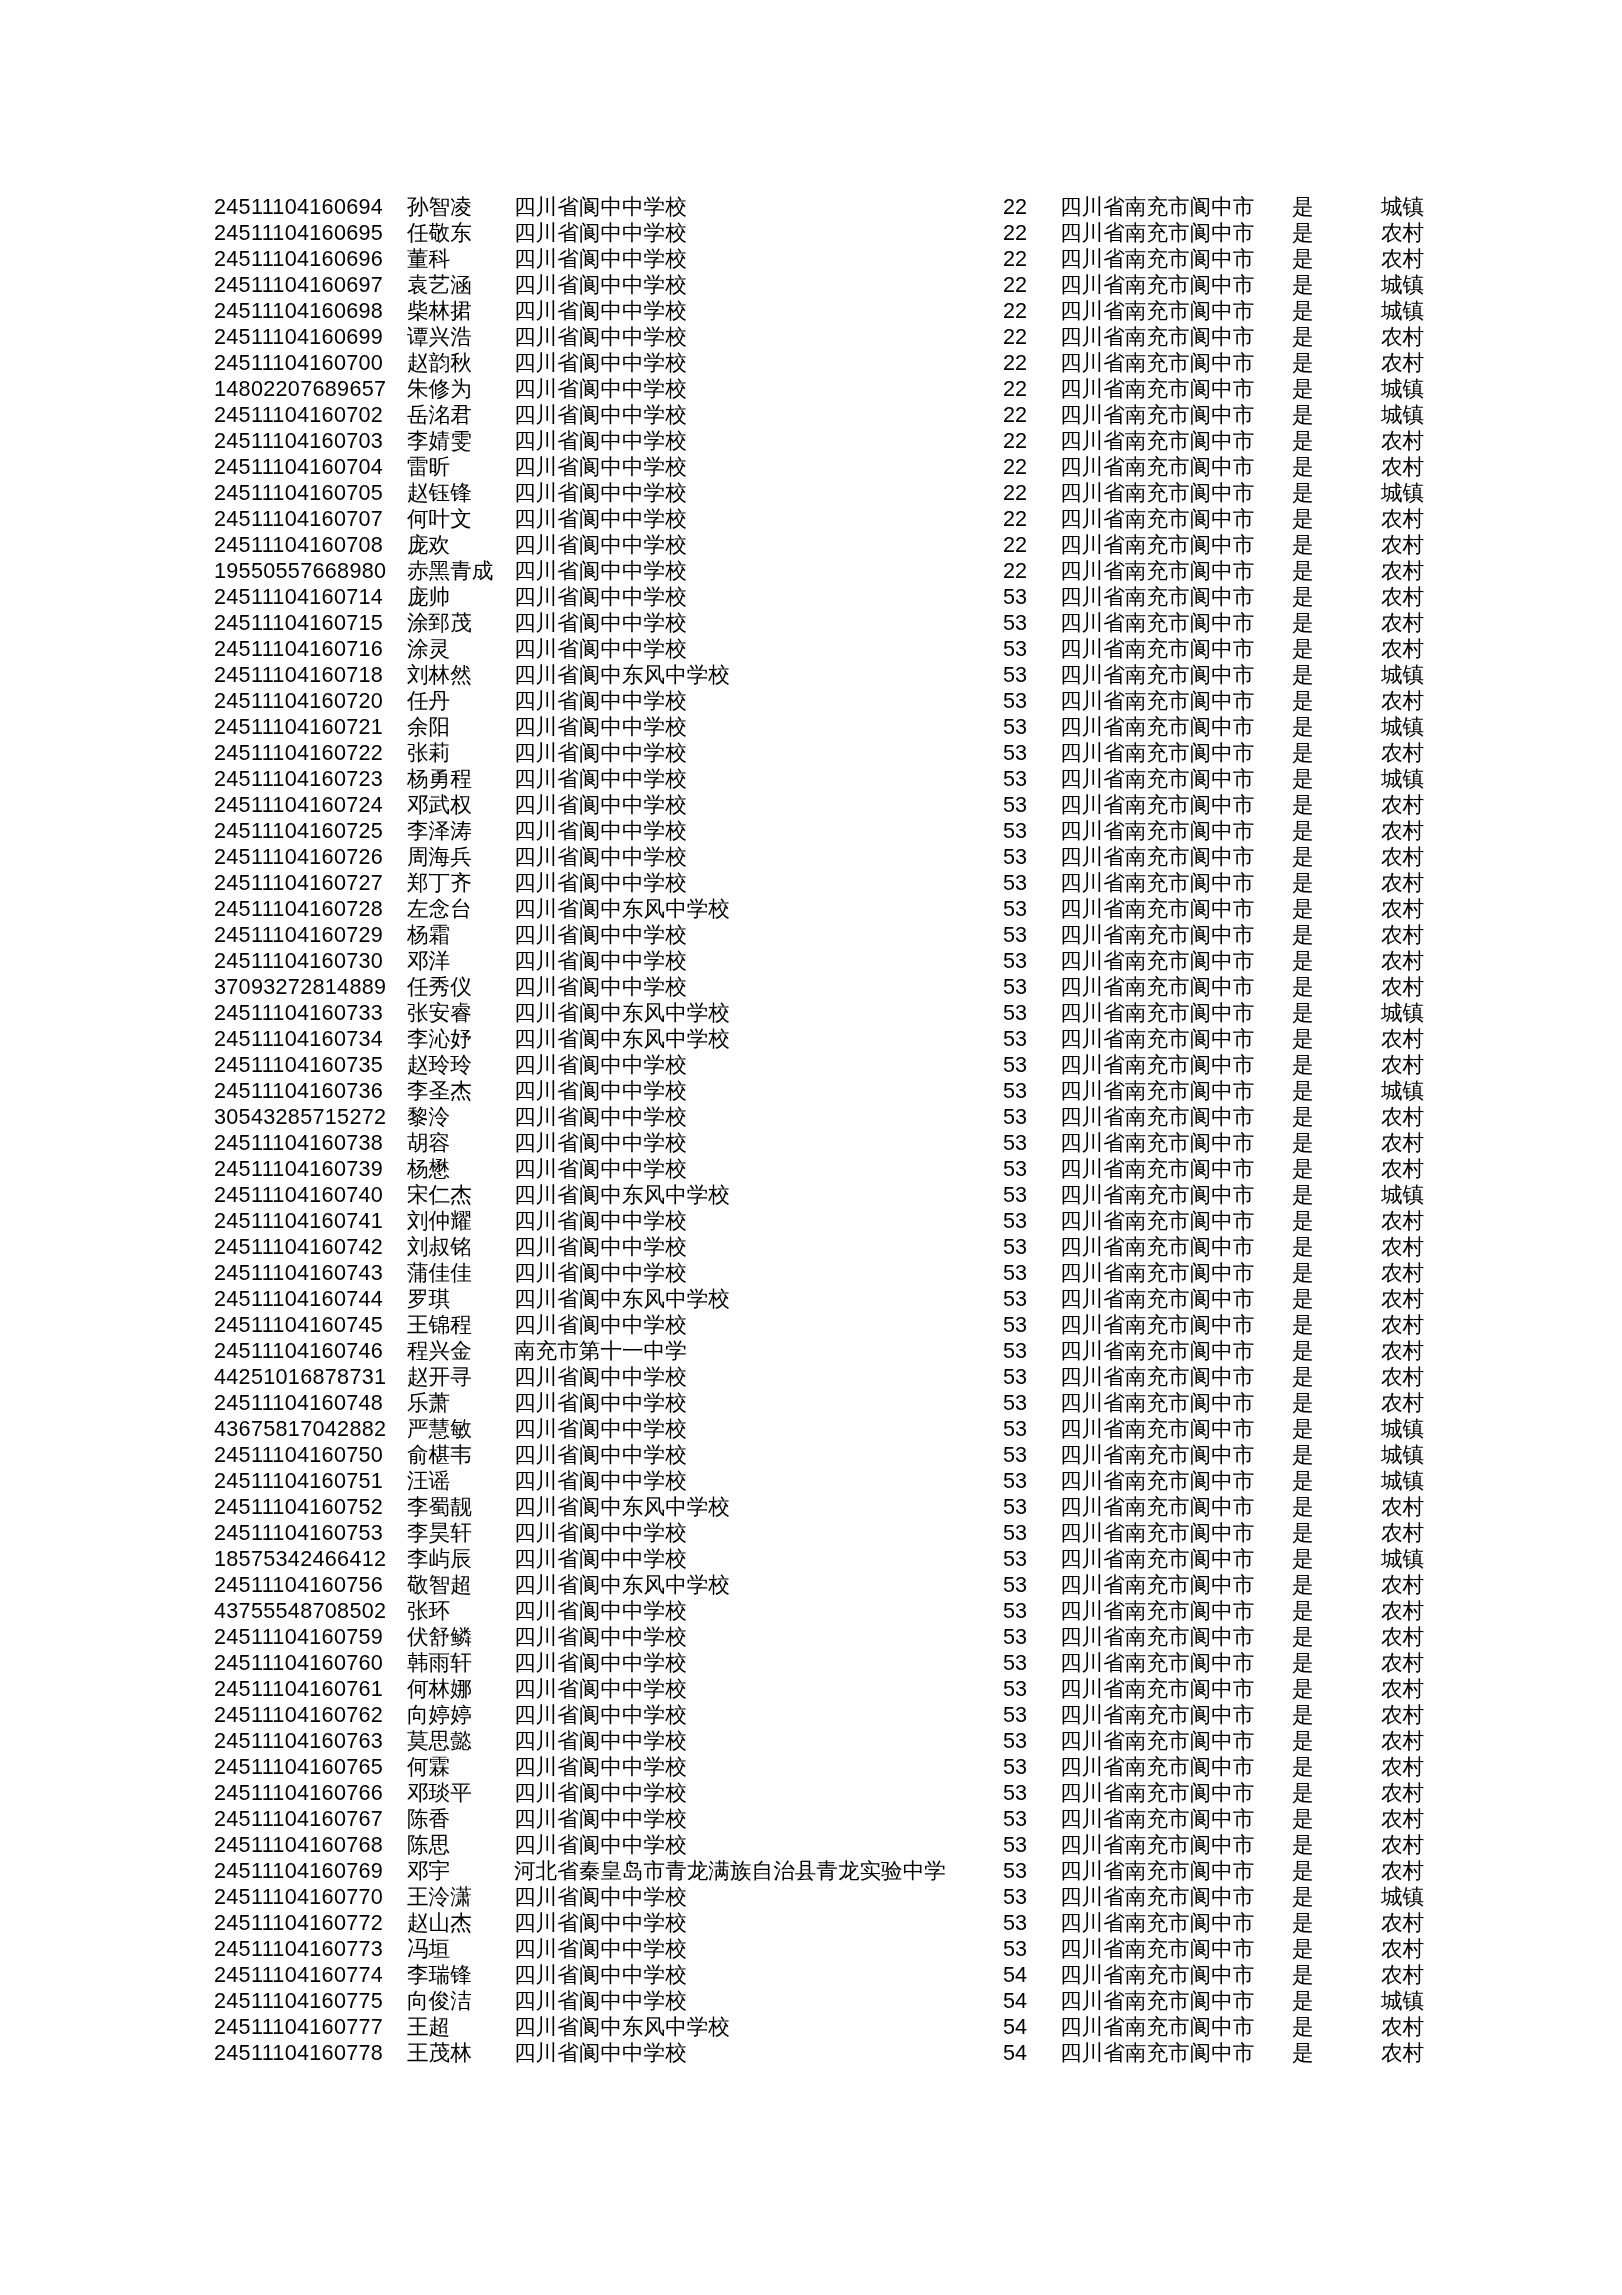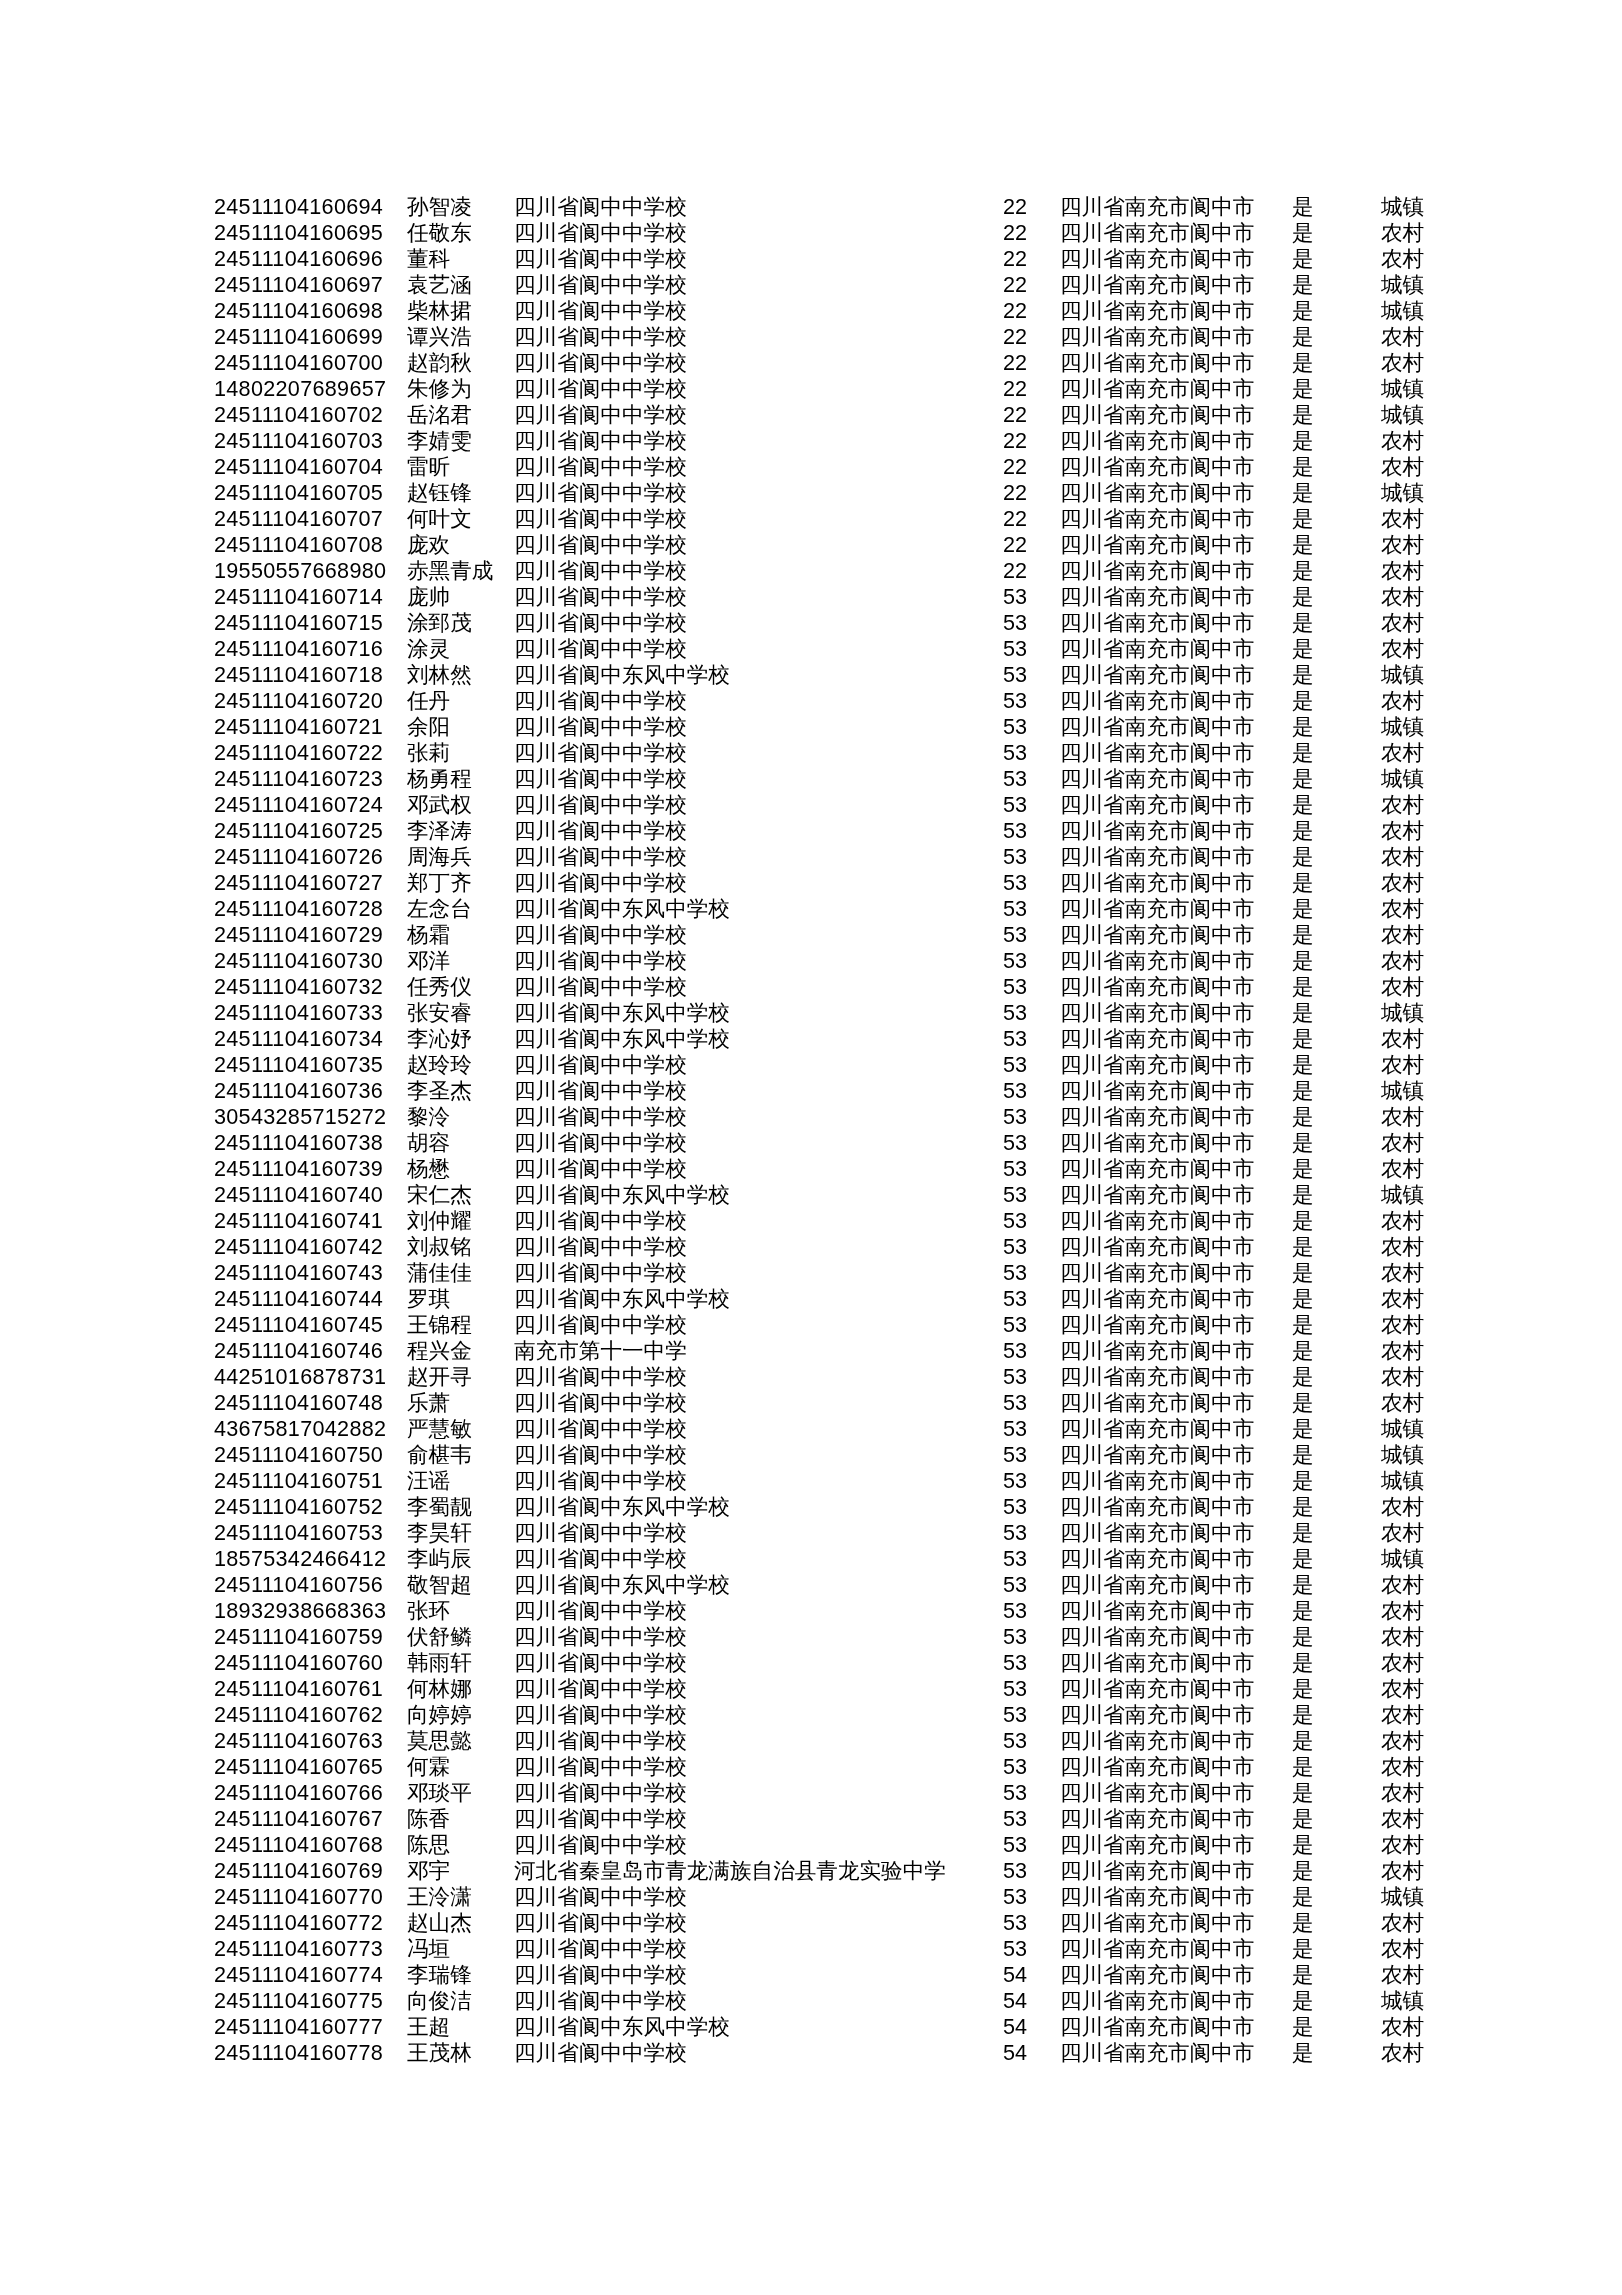--- a/index.html
+++ b/index.html
@@ -364,21 +364,21 @@
     <span class="cell c-id">24511104160730</span>
     <span class="cell c-name">邓洋</span>
     <span class="cell c-school">四川省阆中中学校</span>
     <span class="cell c-num">53</span>
     <span class="cell c-city">四川省南充市阆中市</span>
     <span class="cell c-yes">是</span>
     <span class="cell c-area">农村</span>
   </div>
 
   <div class="row">
-    <span class="cell c-id">24511104160732</span>
+    <span class="cell c-id">37093272814889</span>
     <span class="cell c-name">任秀仪</span>
     <span class="cell c-school">四川省阆中中学校</span>
     <span class="cell c-num">53</span>
     <span class="cell c-city">四川省南充市阆中市</span>
     <span class="cell c-yes">是</span>
     <span class="cell c-area">农村</span>
   </div>
 
   <div class="row">
     <span class="cell c-id">24511104160733</span>
@@ -604,21 +604,21 @@
     <span class="cell c-id">24511104160756</span>
     <span class="cell c-name">敬智超</span>
     <span class="cell c-school">四川省阆中东风中学校</span>
     <span class="cell c-num">53</span>
     <span class="cell c-city">四川省南充市阆中市</span>
     <span class="cell c-yes">是</span>
     <span class="cell c-area">农村</span>
   </div>
 
   <div class="row">
-    <span class="cell c-id">18932938668363</span>
+    <span class="cell c-id">43755548708502</span>
     <span class="cell c-name">张环</span>
     <span class="cell c-school">四川省阆中中学校</span>
     <span class="cell c-num">53</span>
     <span class="cell c-city">四川省南充市阆中市</span>
     <span class="cell c-yes">是</span>
     <span class="cell c-area">农村</span>
   </div>
 
   <div class="row">
     <span class="cell c-id">24511104160759</span>

